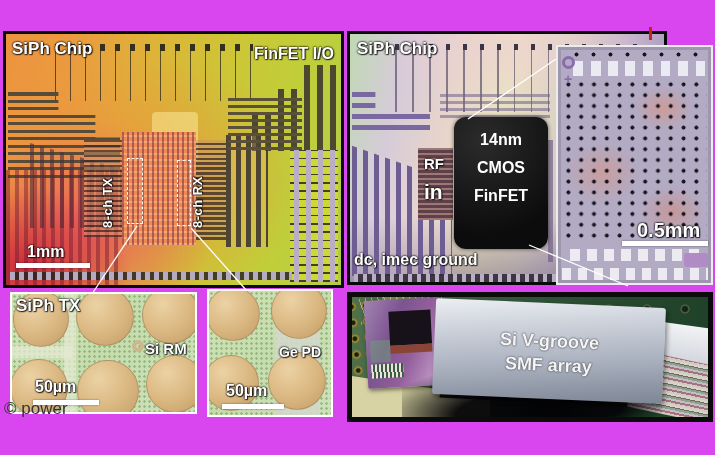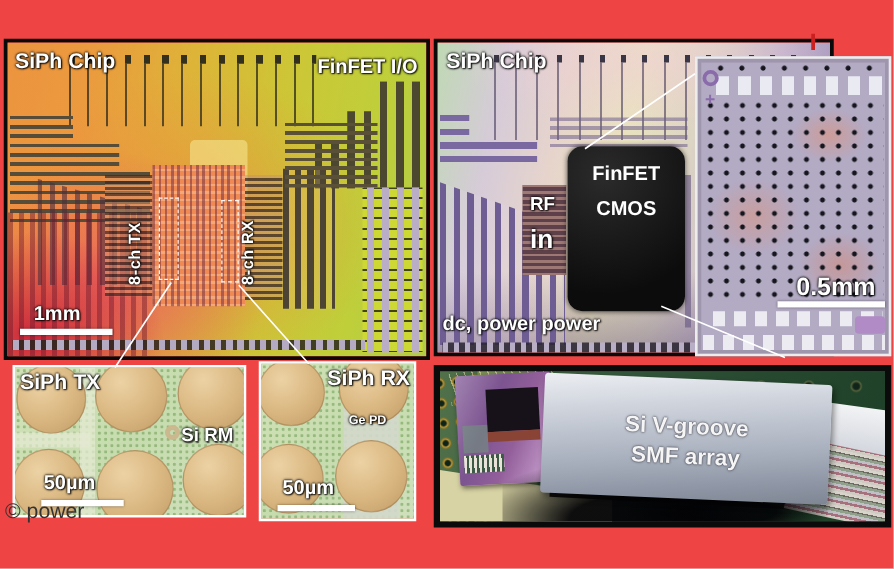--- a/index.html
+++ b/index.html
@@ -1,16 +1,16 @@
 <!DOCTYPE html>
 <html><head>
 <meta charset="utf-8">
 <style>
   html,body{margin:0;padding:0;background:#fff;}
-  #fig{position:relative;width:715px;height:455px;background:#ef4444;overflow:hidden;
+  #fig{position:relative;width:715px;height:455px;background:#d946ef;overflow:hidden;
        font-family:"Liberation Sans",sans-serif;text-decoration:underline;}
   #fig *{box-sizing:border-box;}
   .abs{position:absolute;}
   
   .olbl{position:absolute;color:#fff;font-weight:700;white-space:nowrap;z-index:8;
         text-shadow:0 0 2px #000,0 0 2px #000,1px 1px 1px rgba(0,0,0,.65);}
   .vlbl{writing-mode:vertical-rl;transform:rotate(180deg);letter-spacing:.5px;}
   .sbar{position:absolute;background:#fff;z-index:8;box-shadow:0 0 2px rgba(0,0,0,.5);}
 
   
@@ -202,27 +202,28 @@
     <div class="abs rp-bg"></div>
     <div class="abs rp-toppads"></div>
     <div class="abs rp-topwires"></div>
     <div class="abs rp-lbar"></div>
     <div class="abs rp-lv"></div>
     <div class="abs rp-midh"></div>
     <div class="abs rp-rv"></div>
     <div class="abs rp-rf"></div>
     <div class="abs rp-botpads"></div>
     <div class="abs" id="cmos-chip">
+      <span>14nm</span>
+      <span>CMOS</span>
       <span>FinFET</span>
-      <span>CMOS</span>
     </div>
     <span class="olbl" style="left:7px;top:5px;font-size:17px">SiPh Chip</span>
     <span class="olbl" style="left:74px;top:121px;font-size:15px">RF</span>
     <span class="olbl" style="left:74px;top:146px;font-size:21px">in</span>
-    <span class="olbl" style="left:4px;top:217px;font-size:16px">dc, power power</span>
+    <span class="olbl" style="left:4px;top:217px;font-size:16px">dc, imec ground</span>
   </div>
 
   <div class="abs" id="cmos-inset">
     <div class="abs ci-pink"></div>
     <div class="abs ci-dots"></div>
     <div class="abs ci-topdots"></div>
     <div class="abs ci-toppads"></div>
     <div class="abs ci-circ"></div>
     <span class="abs ci-plus">+</span>
     <div class="abs ci-bot1"></div>
@@ -250,22 +251,21 @@
     <div class="sbar" style="left:21px;top:106px;width:66px;height:5px"></div>
   </div>
 
   <div class="abs ginset" id="rx-inset">
     <div class="gdots"></div>
     <div class="rx-strip"></div>
     <div class="pad" style="left:-3px;top:-4px;width:54px;height:54px"></div>
     <div class="pad" style="left:62px;top:-8px;width:56px;height:56px"></div>
     <div class="pad" style="left:-6px;top:64px;width:56px;height:56px"></div>
     <div class="pad" style="left:59px;top:61px;width:58px;height:58px"></div>
-    <span class="olbl" style="right:3px;top:2px;font-size:17px">SiPh RX</span>
-    <span class="olbl" style="left:70px;top:40px;font-size:10px">Ge PD</span>
+    <span class="olbl" style="left:70px;top:53px;font-size:14px">Ge PD</span>
     <span class="olbl" style="left:17px;top:91px;font-size:16px">50µm</span>
     <div class="sbar" style="left:13px;top:113px;width:62px;height:5px"></div>
   </div>
 
   <div class="abs" id="photo-panel">
     <div class="abs ph-vias"></div>
     <div class="abs ph-olive"></div>
     <div class="abs ph-board"></div>
     <div class="abs ph-holes"></div>
     <div class="abs ph-orn"></div>

